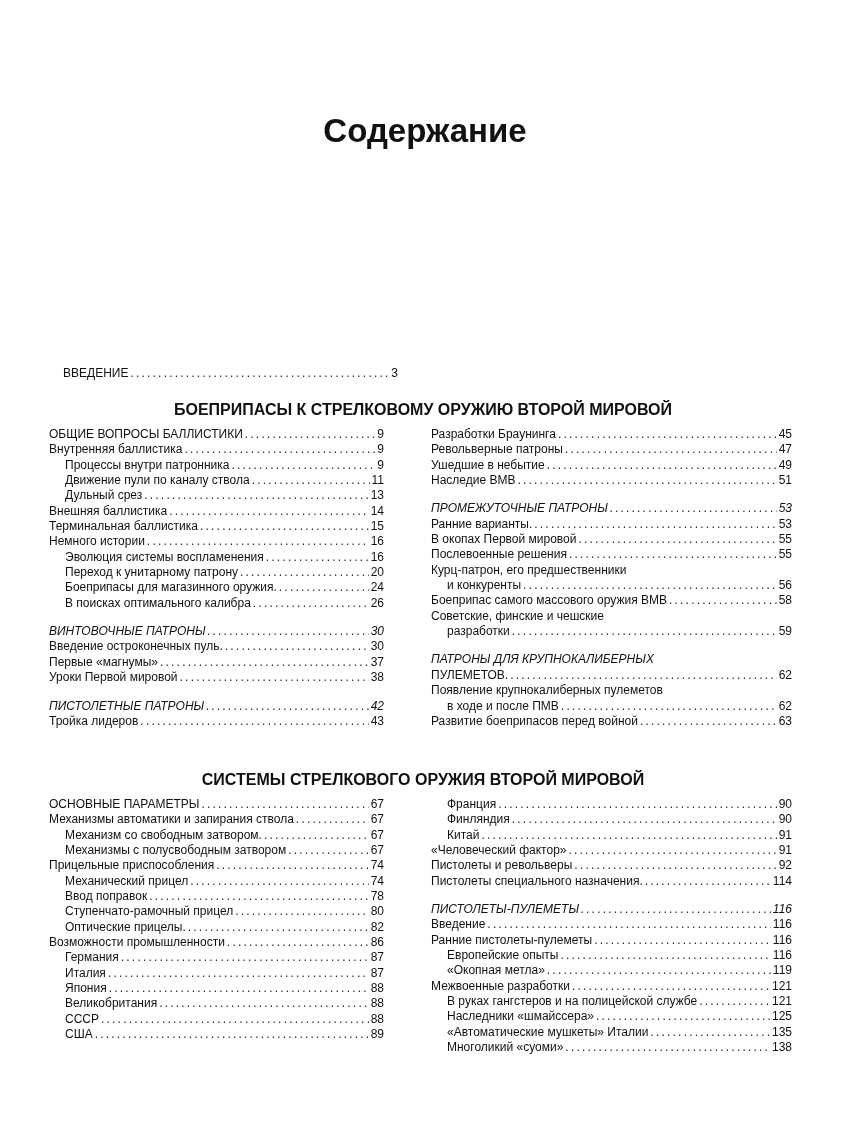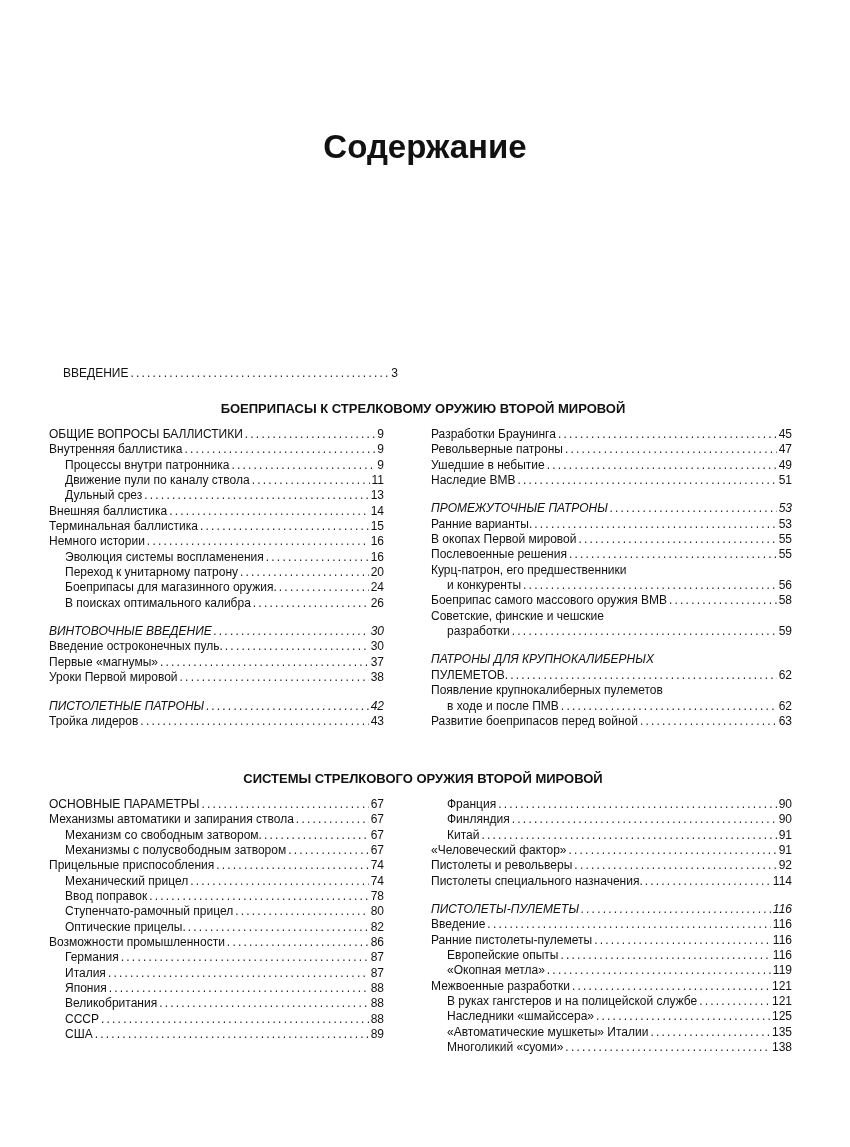--- a/index.html
+++ b/index.html
@@ -1,22 +1,22 @@
 <!DOCTYPE html>
 <html><head>
 <meta charset="utf-8">
 <style>
   html, body { margin: 0; padding: 0; background: #ffffff; }
   body { width: 850px; height: 1147px; position: relative; overflow: hidden;
          font-family: "Liberation Sans", "DejaVu Sans", sans-serif; color: #111; }
-  .title { position: absolute; top: 128px; left: 0; width: 850px; text-align: center;
+  .title { position: absolute; top: 112px; left: 0; width: 850px; text-align: center;
            font-size: 33px; font-weight: bold; letter-spacing: 0px; }
   .intro { position: absolute; top: 366px; left: 63px; width: 335px; }
   .section-heading { position: absolute; left: 63px; width: 720px; text-align: center;
-                     font-size: 13px; font-weight: bold; }
+                     font-size: 16px; font-weight: bold; }
   .col { position: absolute; }
   .col.left { left: 49px; width: 335px; }
   .col.right { left: 431px; width: 361px; }
   .entry { display: flex; align-items: baseline; font-size: 12px; line-height: 15.35px; height: 15.35px; white-space: nowrap; }
   .entry.indent { padding-left: 16px; }
   .entry.gap-before { margin-top: 13px; font-style: italic; }
   .entry .label { flex: 0 0 auto; }
   .entry .dots { flex: 1 1 auto; overflow: hidden; margin: 0 2px; letter-spacing: 2.2px; color: #222; }
   .entry .dots::before { content: "................................................................................................................................................"; }
   .entry .page { flex: 0 0 auto; text-align: right; }
@@ -90,21 +90,21 @@
       <span class="label">Боеприпасы для магазинного оружия.</span>
       <span class="dots"></span>
       <span class="page">24</span>
     </div>
     <div class="entry indent">
       <span class="label">В поисках оптимального калибра</span>
       <span class="dots"></span>
       <span class="page">26</span>
     </div>
     <div class="entry gap-before">
-      <span class="label">ВИНТОВОЧНЫЕ ВВЕДЕНИЕ</span>
+      <span class="label">ВИНТОВОЧНЫЕ ПАТРОНЫ</span>
       <span class="dots"></span>
       <span class="page">30</span>
     </div>
     <div class="entry">
       <span class="label">Введение остроконечных пуль.</span>
       <span class="dots"></span>
       <span class="page">30</span>
     </div>
     <div class="entry">
       <span class="label">Первые «магнумы»</span>

